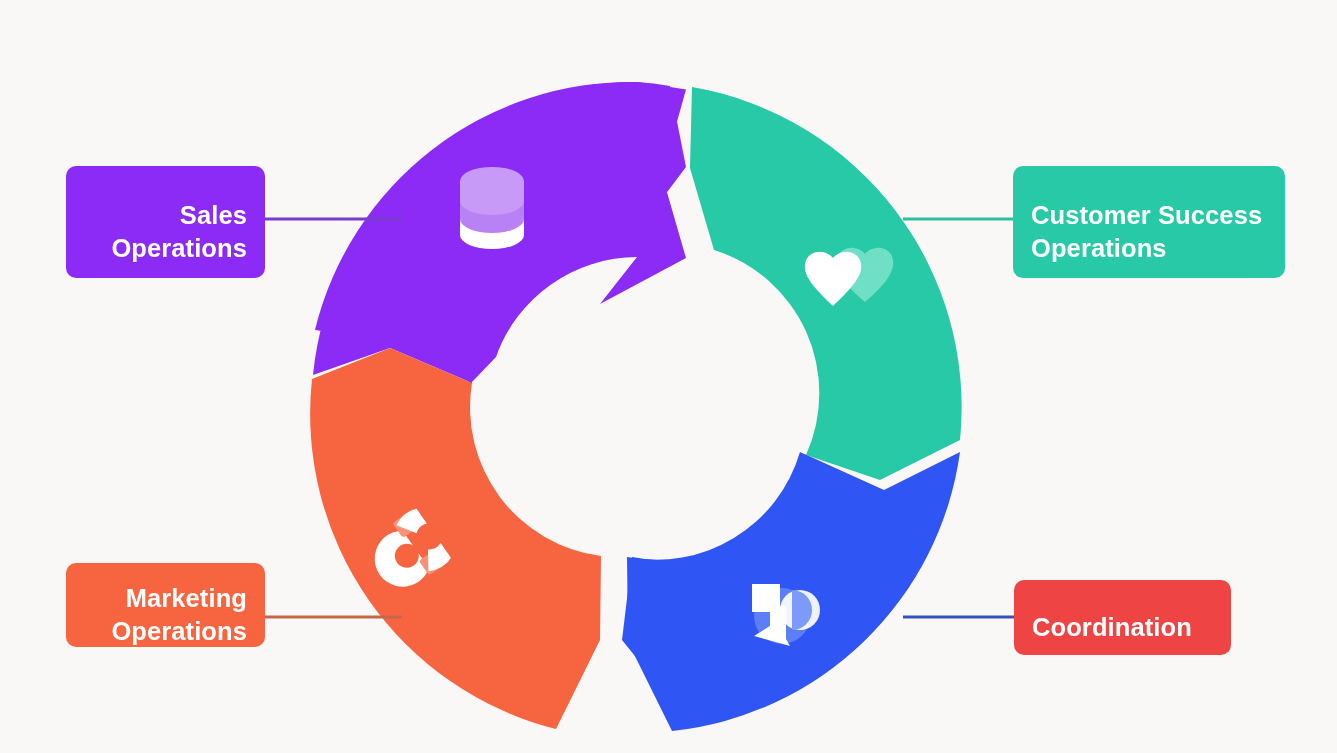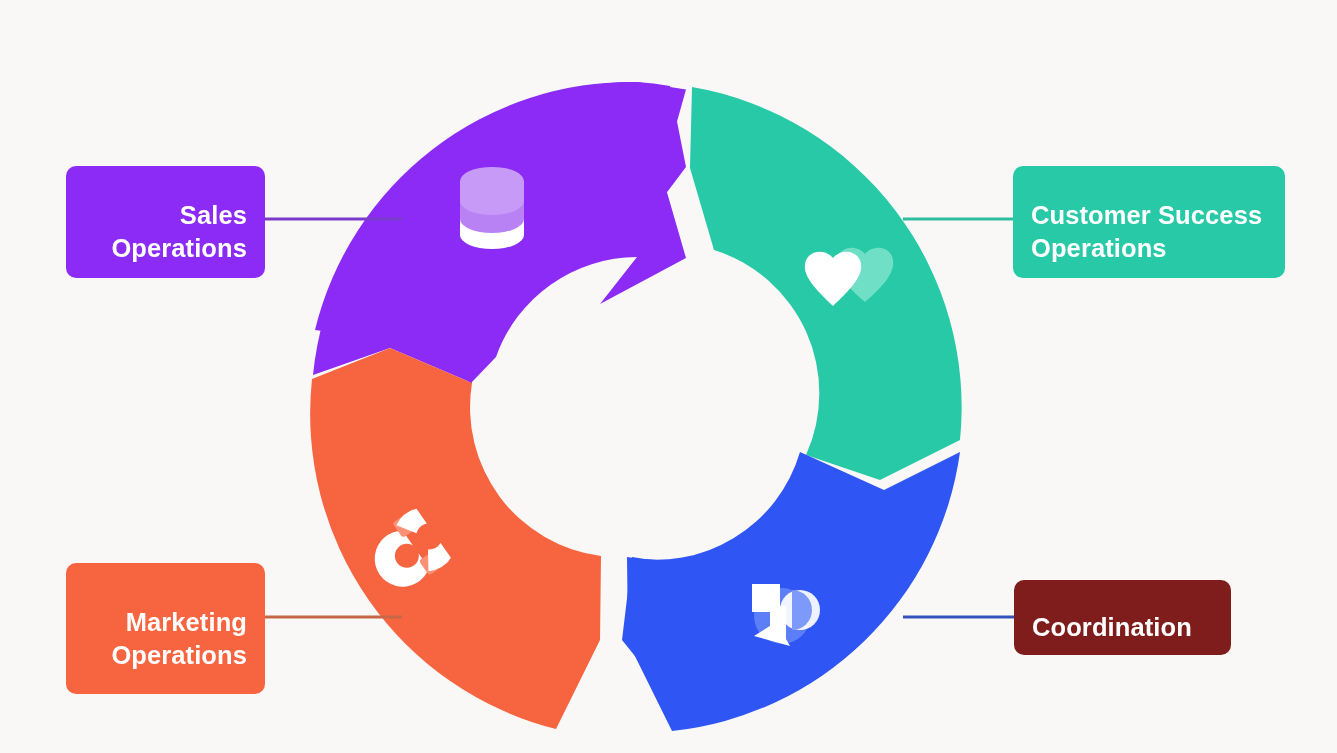--- a/index.html
+++ b/index.html
@@ -43,21 +43,21 @@
     color: #FFFFFF;
     white-space: pre-line;
     margin-top: 20px;
   }
   .lb-sales {
     left: 66px; top: 166px; width: 199px; height: 112px;
     justify-content: flex-end;
     text-align: right;
   }
   .lb-marketing {
-    left: 66px; top: 563px; width: 199px; height: 131px;
+    left: 66px; top: 563px; width: 199px; height: 84px;
     justify-content: flex-end;
     text-align: right;
   }
   .lb-cs {
     left: 1013px; top: 166px; width: 272px; height: 112px;
     justify-content: flex-start;
     text-align: left;
   }
   .lb-coord {
     left: 1014px; top: 580px; width: 217px; height: 75px;
@@ -195,17 +195,17 @@
   <div class="label-box lb-cs" style="background:#27C9A7">
     <span class="label-text">Customer Success
 Operations</span>
   </div>
 
   <div class="label-box lb-marketing" style="background:#F76440">
     <span class="label-text">Marketing
 Operations</span>
   </div>
 
-  <div class="label-box lb-coord" style="background:#7f1d1d">
+  <div class="label-box lb-coord" style="background:#ef4444">
     <span class="label-text">Coordination</span>
   </div>
 
 </div>
 
 </body></html>

